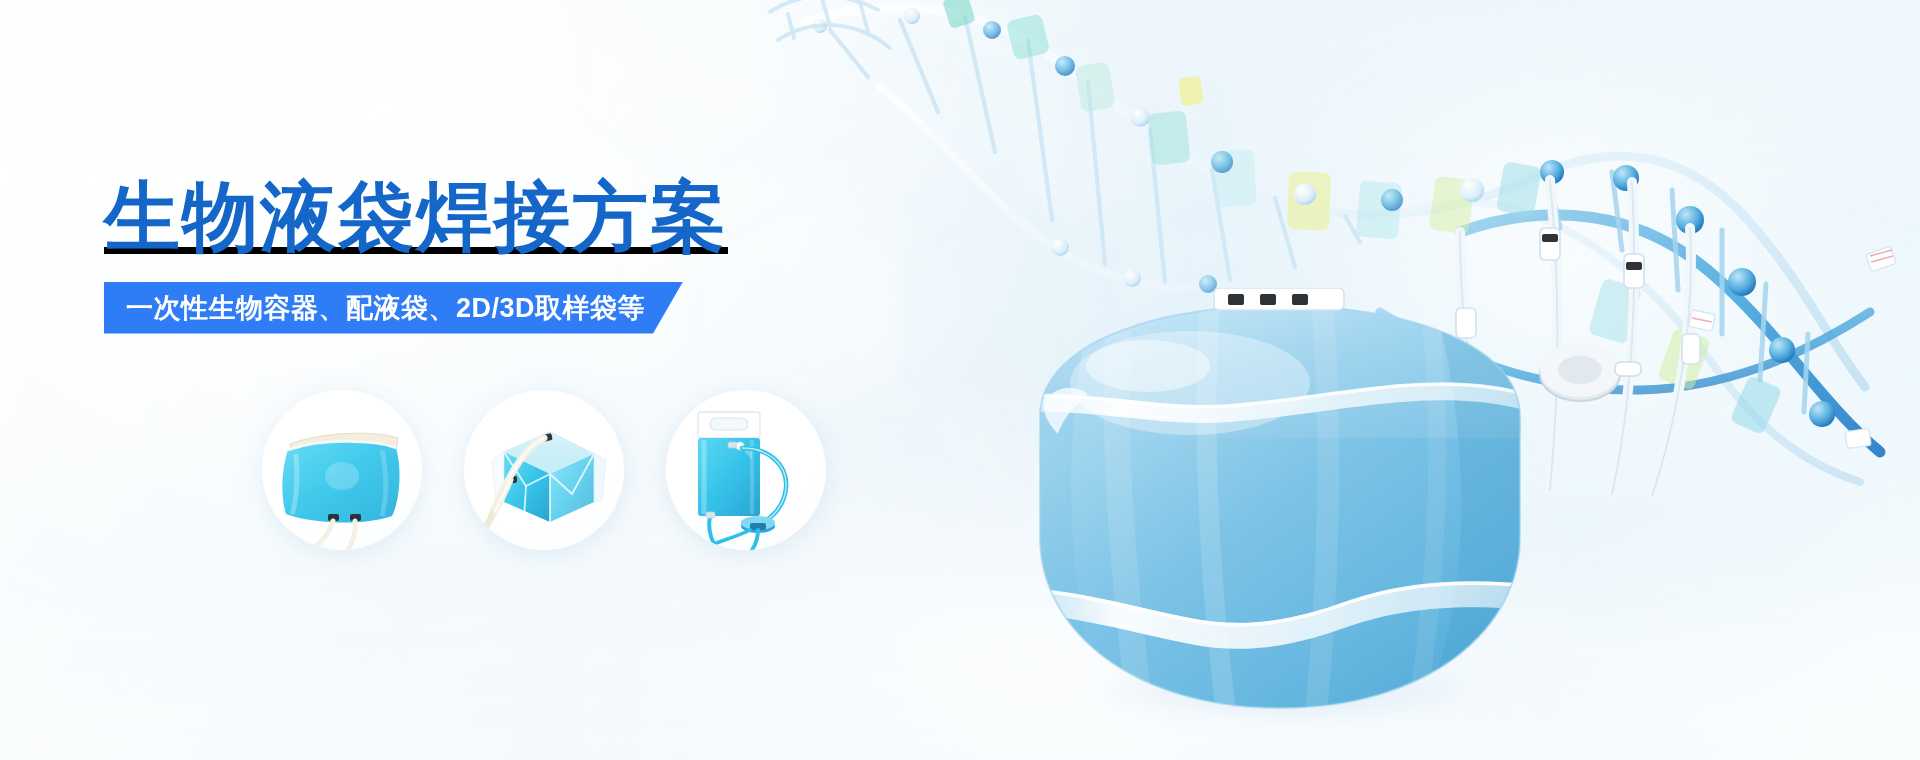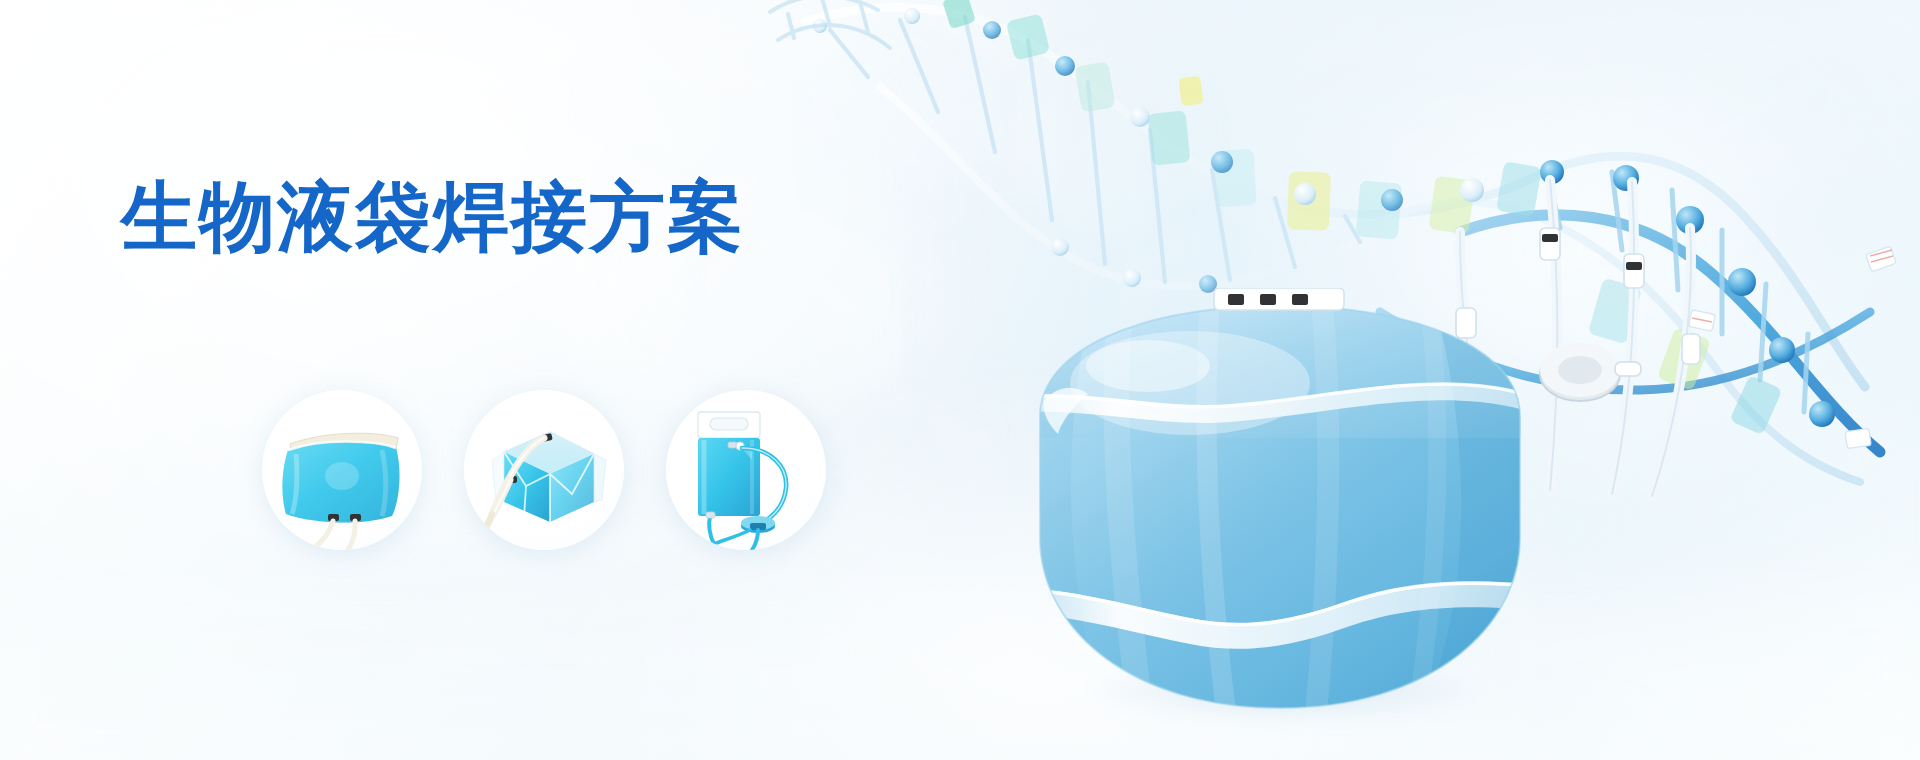--- a/index.html
+++ b/index.html
@@ -64,23 +64,24 @@
   }
   .bg-vignette {
     position: absolute;
     inset: 0;
     background: linear-gradient(to bottom, rgba(255,255,255,0.25) 0%, rgba(255,255,255,0) 30%, rgba(255,255,255,0) 70%, rgba(255,255,255,0.5) 100%);
   }
 
   
   .text-block {
     position: absolute;
-    left: 121px;
+    left: 104px;
     top: 178px;
     z-index: 30;
+    text-decoration: underline;
   }
   .headline {
     font-size: 76px;
     line-height: 1.02;
     font-weight: 700;
     letter-spacing: 2px;
     color: #1467c8;
     margin: 0;
     white-space: nowrap;
     text-shadow: 0 2px 10px rgba(255,255,255,0.85);
@@ -434,20 +435,23 @@
         <rect x="214" y="0" width="130" height="22" rx="5" fill="#ffffff" stroke="#d3e5f0" stroke-width="1.6"></rect>
         <rect x="228" y="6" width="16" height="11" rx="2" fill="#2f3336"></rect>
         <rect x="260" y="6" width="16" height="11" rx="2" fill="#2f3336"></rect>
         <rect x="292" y="6" width="16" height="11" rx="2" fill="#2f3336"></rect>
       </g>
     </svg>
   </div>
 
   <div class="text-block">
     <h1 class="headline">生物液袋焊接方案</h1>
+    <div class="subtitle-wrap">
+      <div class="subtitle-bar">一次性生物容器、配液袋、2D/3D取样袋等</div>
+    </div>
   </div>
 
   <div class="circles">
 
     <div class="circle">
       <svg width="160" height="160" viewBox="0 0 160 160" xmlns="http://www.w3.org/2000/svg">
         <defs>
           <linearGradient id="liq1" x1="0" y1="0" x2="1" y2="1">
             <stop offset="0%" stop-color="#4fd6f2"></stop>
             <stop offset="45%" stop-color="#23c2ea"></stop>

